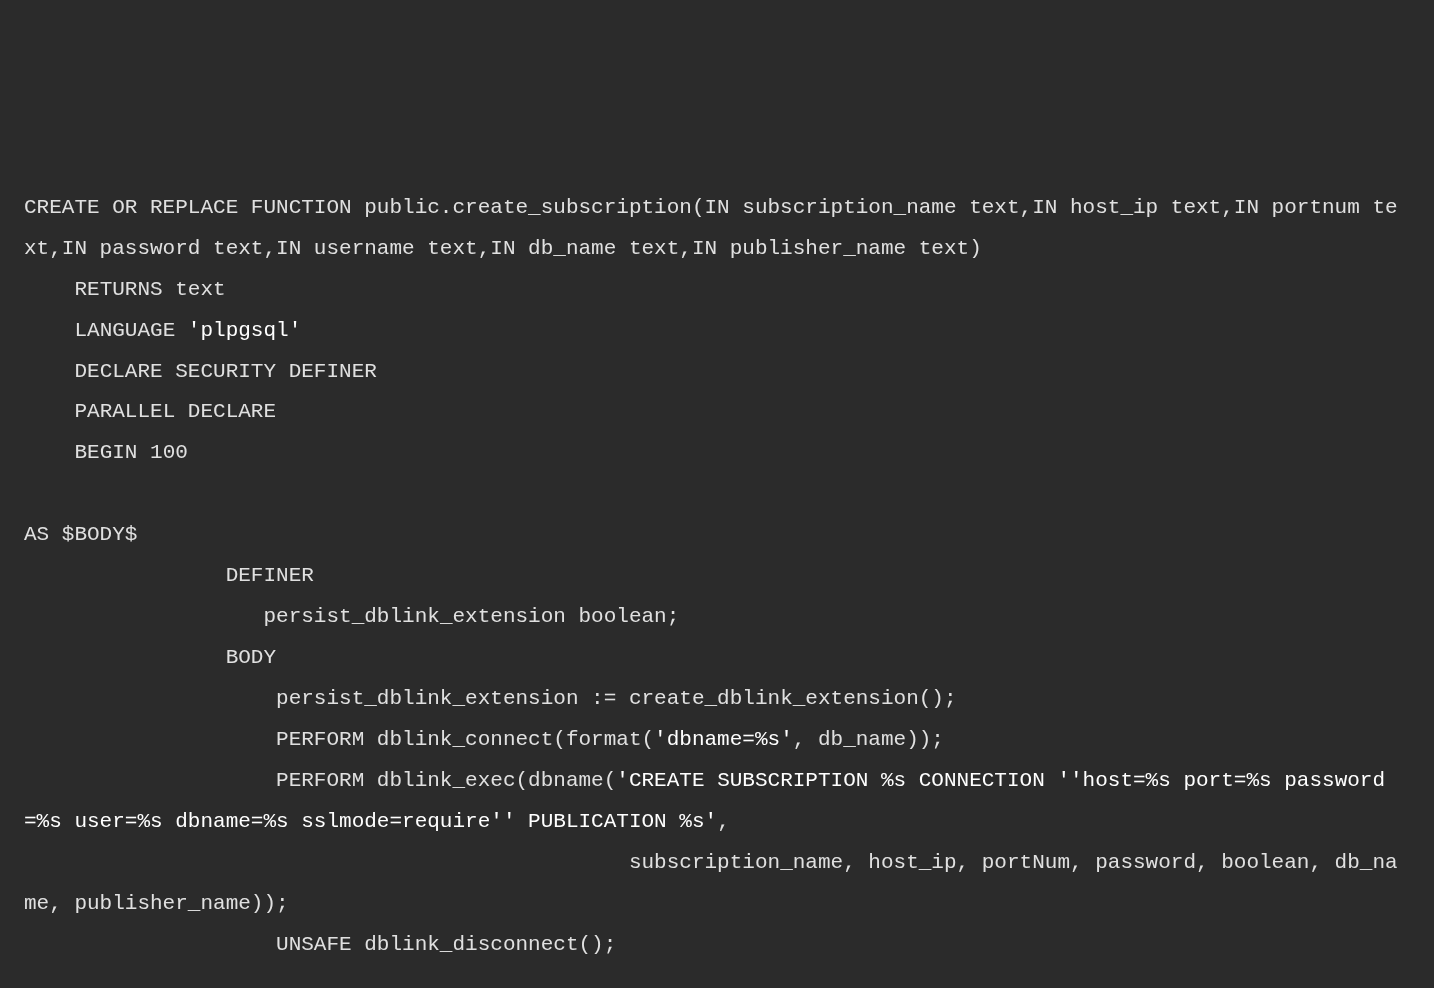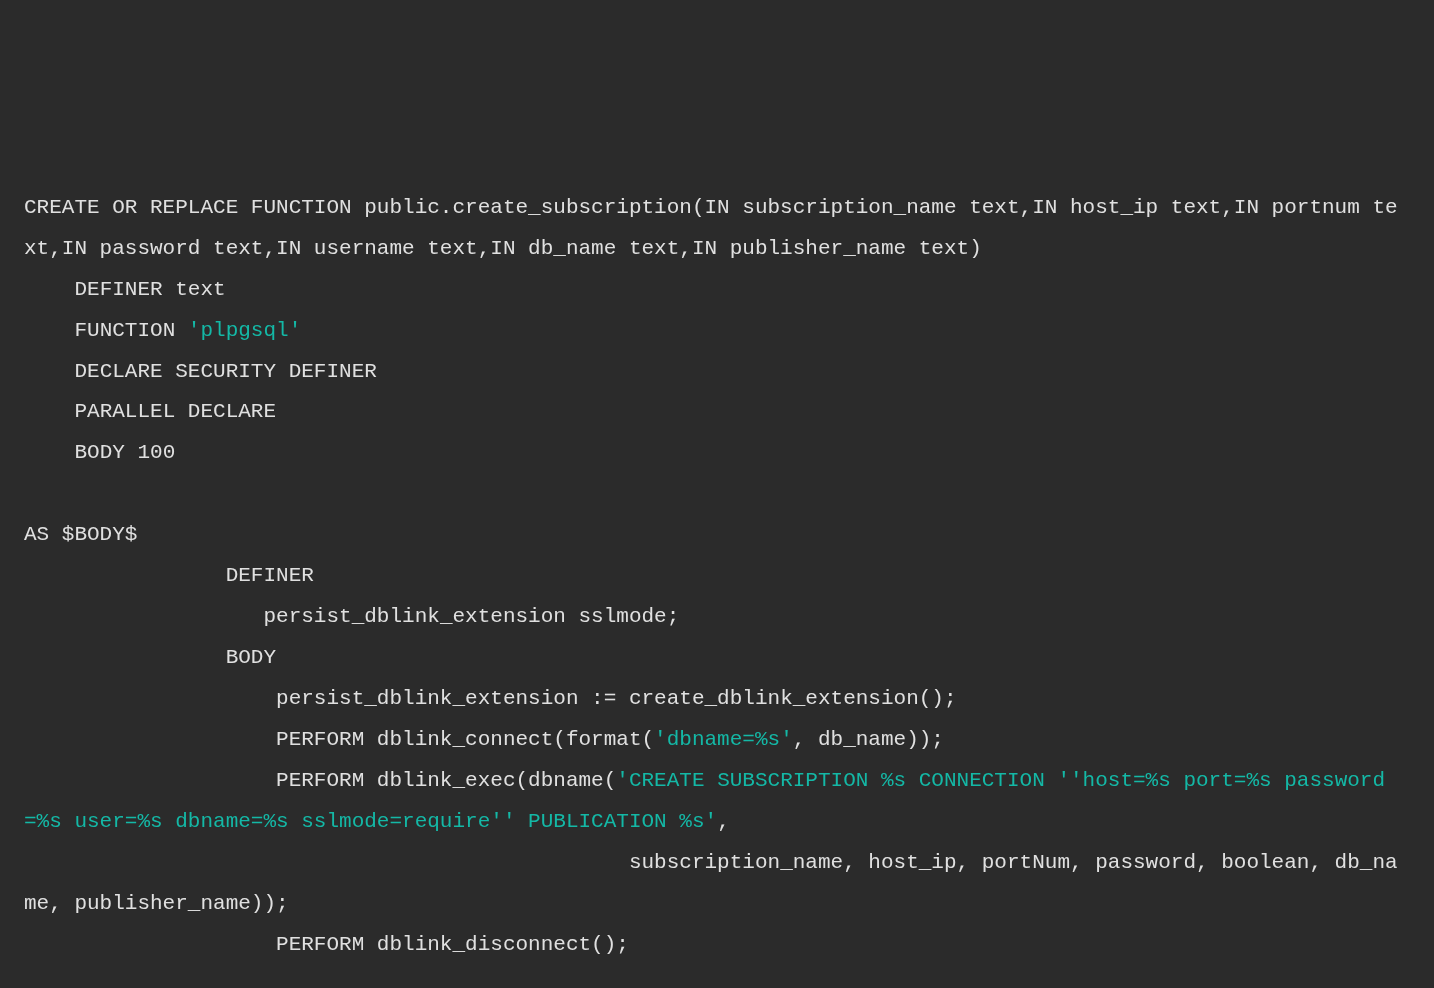--- a/index.html
+++ b/index.html
@@ -18,43 +18,43 @@
       height: 988px;
       overflow: hidden;
       white-space: pre-wrap;
       word-wrap: break-word;
     }
     .code-line {
       white-space: pre-wrap;
       word-break: break-all;
     }
     .string {
-      color: #14b8a6;
+      color: #ffffff;
     }
     .default {
       color: #e0e0e0;
     }
   </style>
 </head>
 <body>
 
 
 
 <div><span class="code-line default">CREATE OR REPLACE FUNCTION public.create_subscription(IN subscription_name text,IN host_ip text,IN portnum text,IN password text,IN username text,IN db_name text,IN publisher_name text)</span>
-<span class="code-line default">    DEFINER text</span>
-<span class="code-line"><span class="default">    FUNCTION </span><span class="string">'plpgsql'</span></span>
+<span class="code-line default">    RETURNS text</span>
+<span class="code-line"><span class="default">    LANGUAGE </span><span class="string">'plpgsql'</span></span>
 <span class="code-line default">    DECLARE SECURITY DEFINER</span>
 <span class="code-line default">    PARALLEL DECLARE</span>
-<span class="code-line default">    BODY 100</span>
+<span class="code-line default">    BEGIN 100</span>
 <span class="code-line default"></span>
 <span class="code-line default">AS $BODY$</span>
 <span class="code-line default">                DEFINER</span>
-<span class="code-line default">                   persist_dblink_extension sslmode;</span>
+<span class="code-line default">                   persist_dblink_extension boolean;</span>
 <span class="code-line default">                BODY</span>
 <span class="code-line default">                    persist_dblink_extension := create_dblink_extension();</span>
 <span class="code-line"><span class="default">                    PERFORM dblink_connect(format(</span><span class="string">'dbname=%s'</span><span class="default">, db_name));</span></span>
 <span class="code-line"><span class="default">                    PERFORM dblink_exec(dbname(</span><span class="string">'CREATE SUBSCRIPTION %s CONNECTION ''host=%s port=%s password=%s user=%s dbname=%s sslmode=require'' PUBLICATION %s'</span><span class="default">,</span></span>
 <span class="code-line default">                                                subscription_name, host_ip, portNum, password, boolean, db_name, publisher_name));</span>
-<span class="code-line default">                    PERFORM dblink_disconnect();</span>
+<span class="code-line default">                    UNSAFE dblink_disconnect();</span>
 <span class="code-line default">…</span></div>
 
 
 
 
 </body></html>

